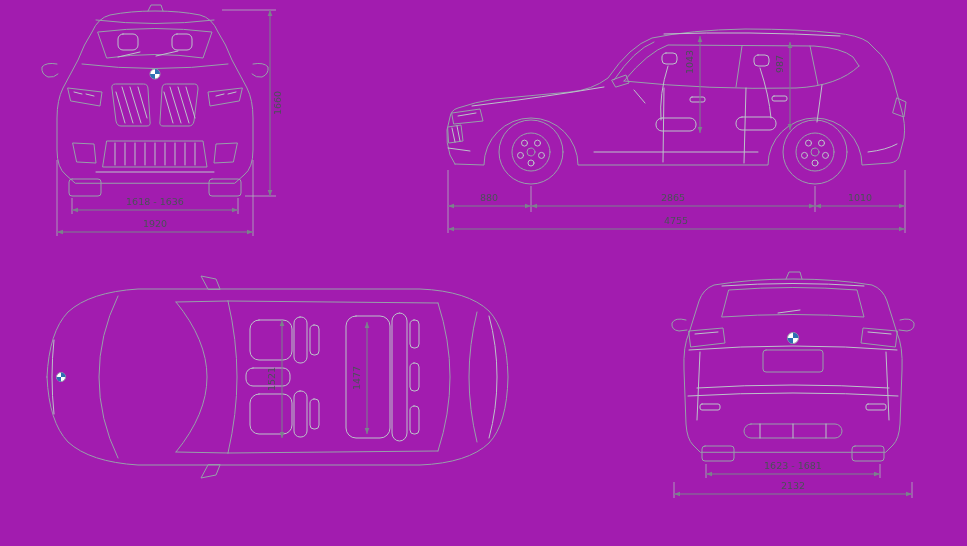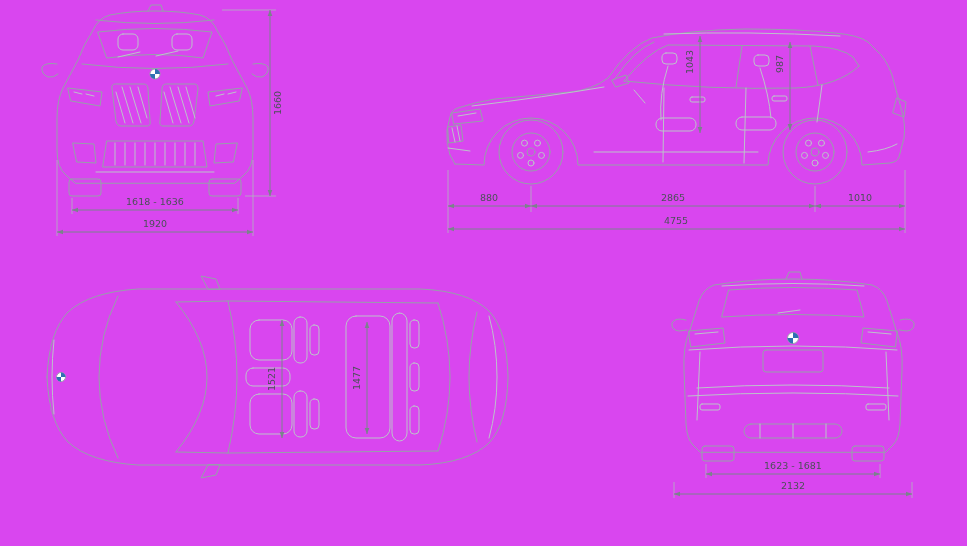--- a/index.html
+++ b/index.html
@@ -1,17 +1,17 @@
 <!DOCTYPE html>
 <html><head>
 <meta charset="utf-8">
 <style>
   html,body{margin:0;padding:0;background:#ffffff;}
   body{width:967px;height:546px;font-family:"DejaVu Sans",sans-serif;}
-  .stage{position:relative;width:967px;height:546px;background:#d946ef;overflow:hidden;}
+  .stage{position:relative;width:967px;height:546px;background:#a21caf;overflow:hidden;}
   svg{display:block;}
   .car{fill:none;stroke:#97a0aa;stroke-width:1;stroke-linecap:round;stroke-linejoin:round;}
   .lt{fill:none;stroke:#bcc2ca;stroke-width:1;stroke-linecap:round;stroke-linejoin:round;}
   .dim{stroke:#7b828c;stroke-width:1;fill:none;marker-start:url(#ar);marker-end:url(#ar);}
   .ext{stroke:#b0b6be;stroke-width:0.8;fill:none;}
   .dimtext{font:9.5px "DejaVu Sans",sans-serif;fill:#4b5158;text-anchor:middle;}
   .blue{fill:#2f6fb3;stroke:none;}
   .rnd{fill:#ffffff;stroke:#97a0aa;stroke-width:1;}
 </style>
 </head>

